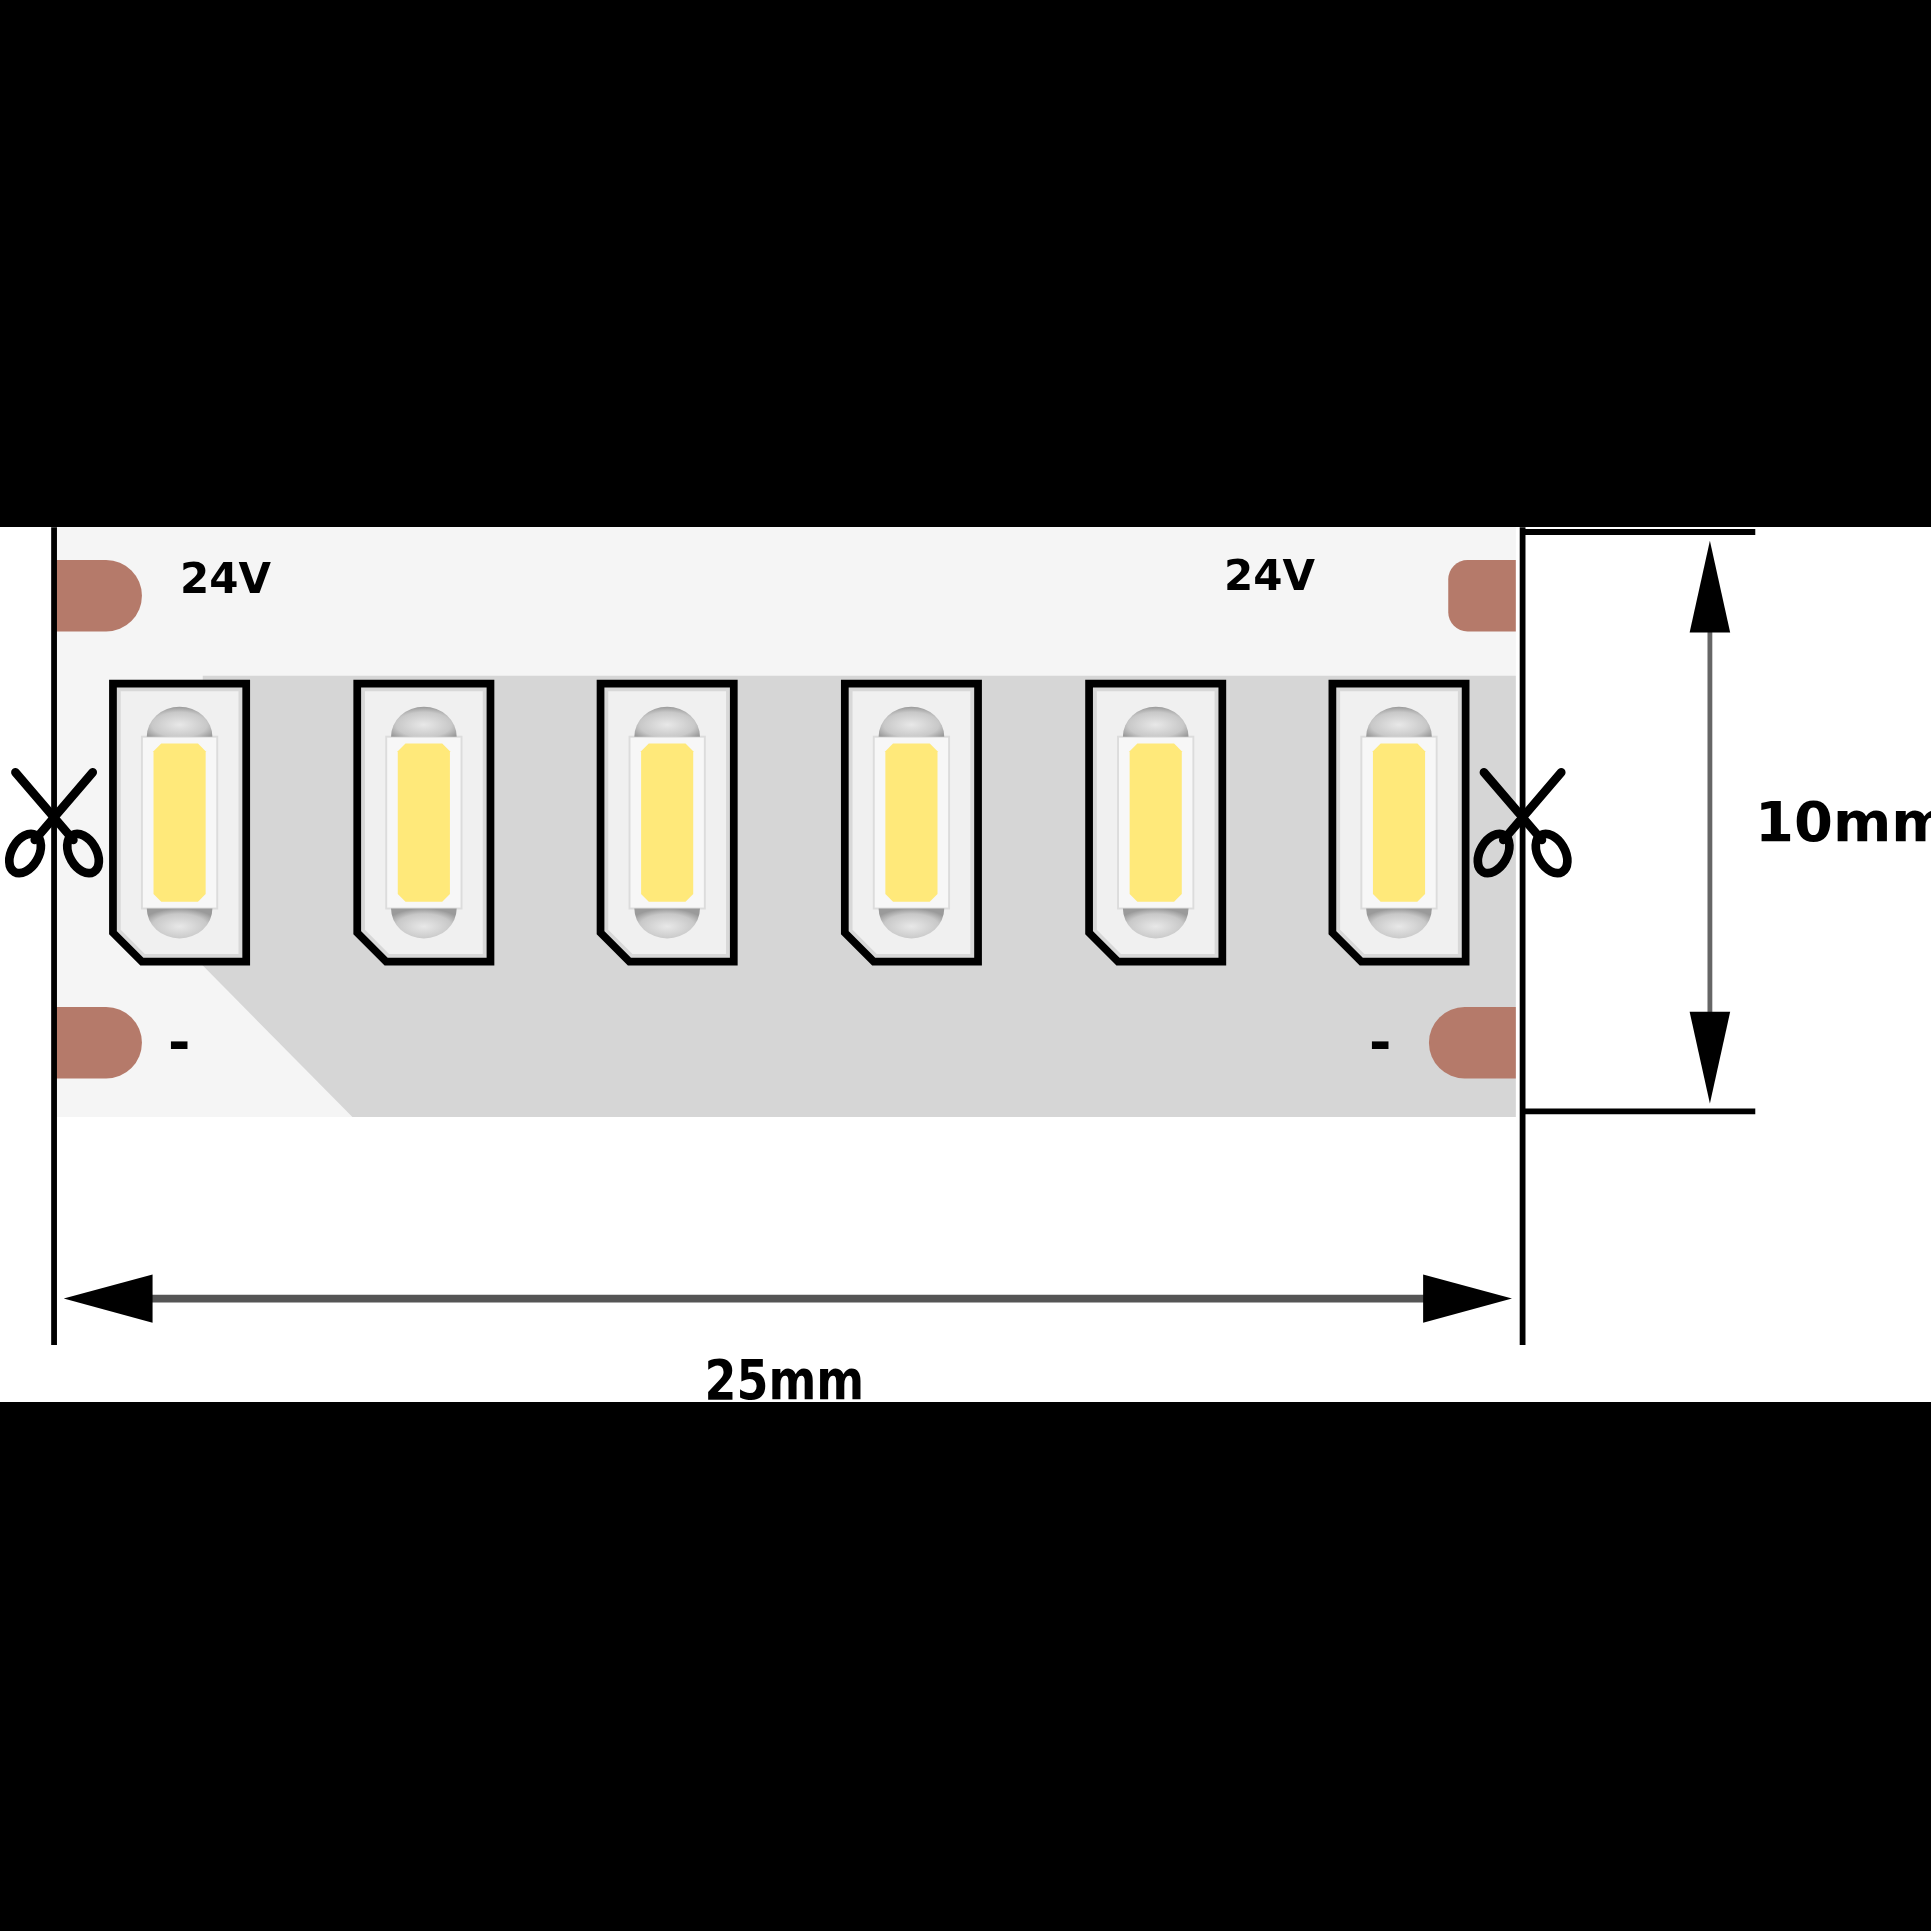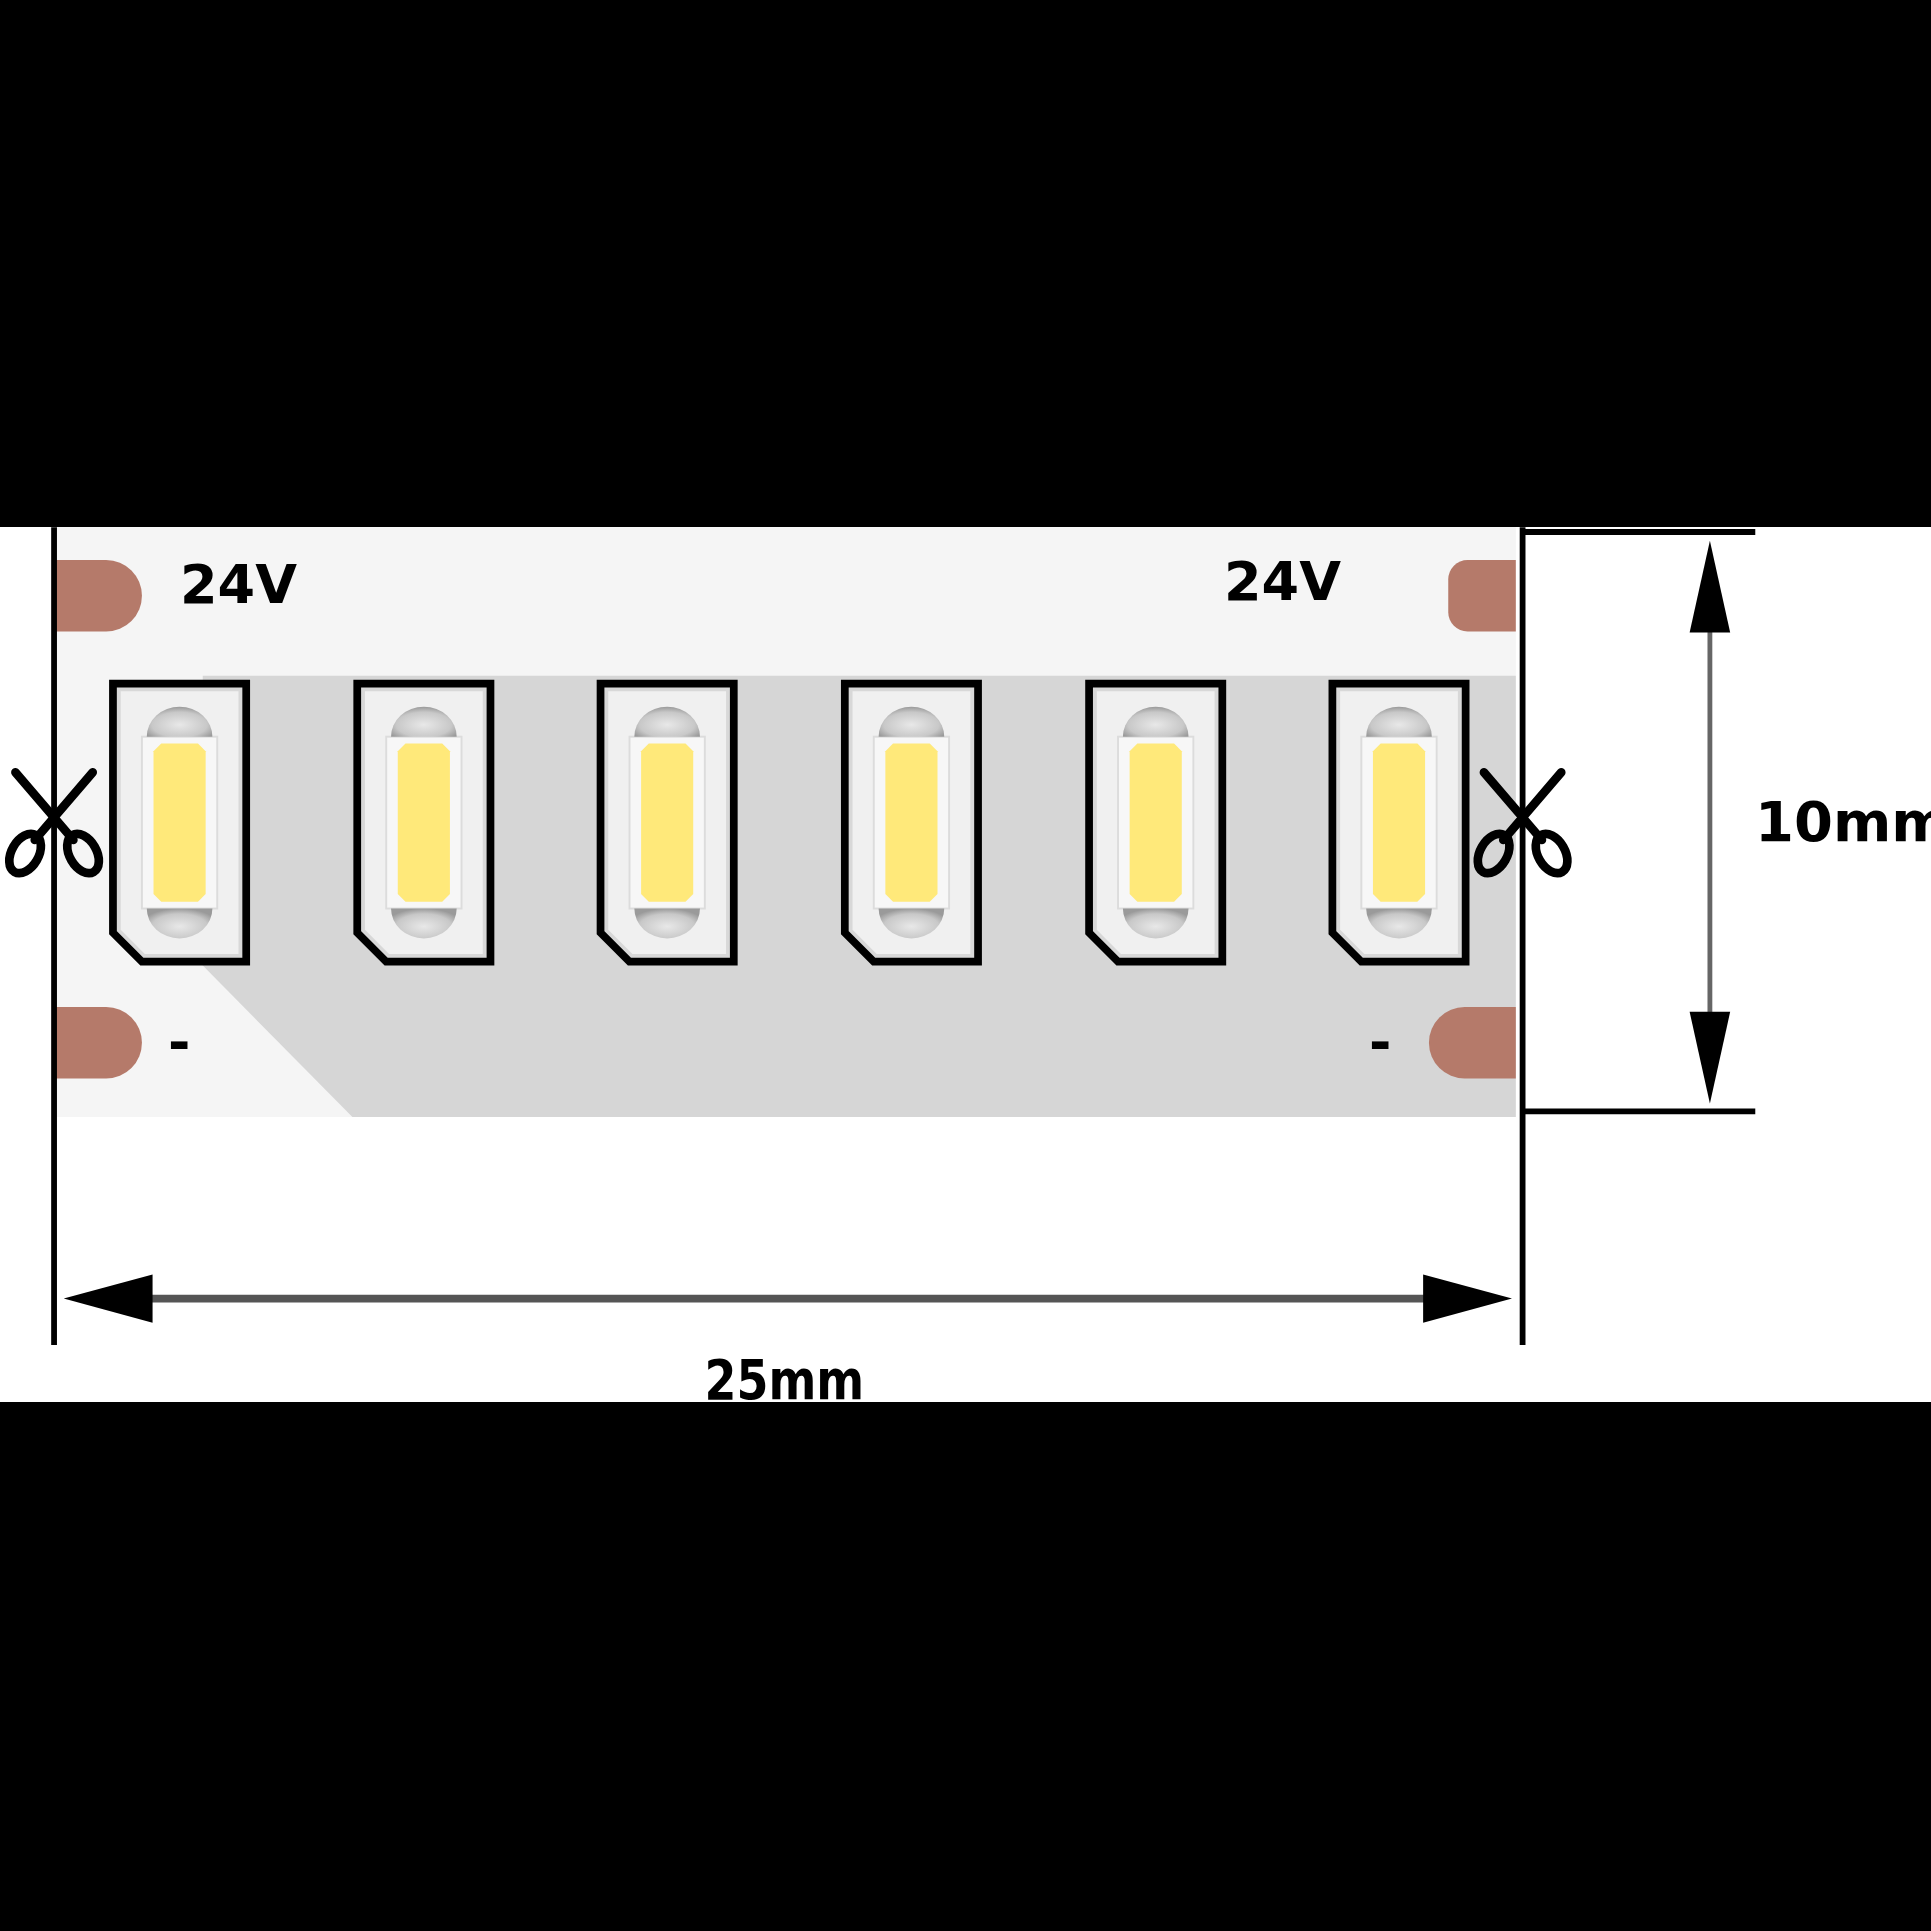--- a/index.html
+++ b/index.html
@@ -1,21 +1,21 @@
 <!DOCTYPE html>
 <html><head>
 <meta charset="utf-8">
 <style>
   html, body { margin:0; padding:0; }
   body { width:1931px; height:1931px; background:#000; position:relative; overflow:hidden;
          font-family:"DejaVu Sans", "Liberation Sans", sans-serif; }
   .white-area { position:absolute; left:0; top:527px; width:1931px; height:875px; background:#fff; }
   svg.diagram { position:absolute; left:0; top:0; width:1931px; height:1931px; }
   .label { position:absolute; font-weight:bold; color:#000; white-space:nowrap; line-height:1; }
-  .v24 { font-size:54px; }
+  .v24 { font-size:42px; }
   .minus { font-size:54px; }
   .dim { font-size:56px; }
   .dim-25 { font-size:56px; transform:scaleX(0.82); transform-origin:center; }
 </style>
 </head>
 <body>
 
 <div class="white-area"></div>
 
 <svg class="diagram" viewBox="0 0 2000 2000" xmlns="http://www.w3.org/2000/svg">

